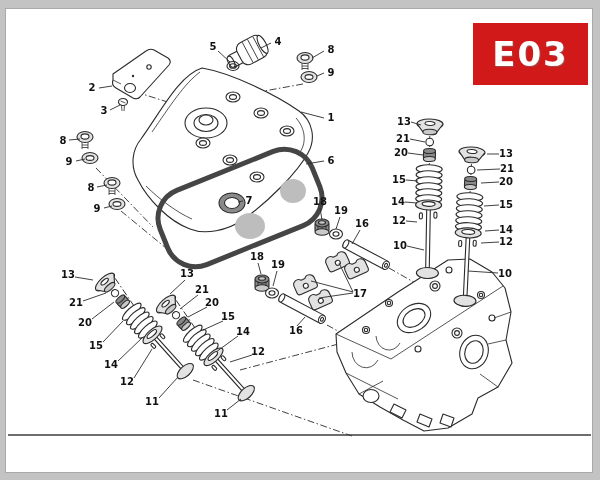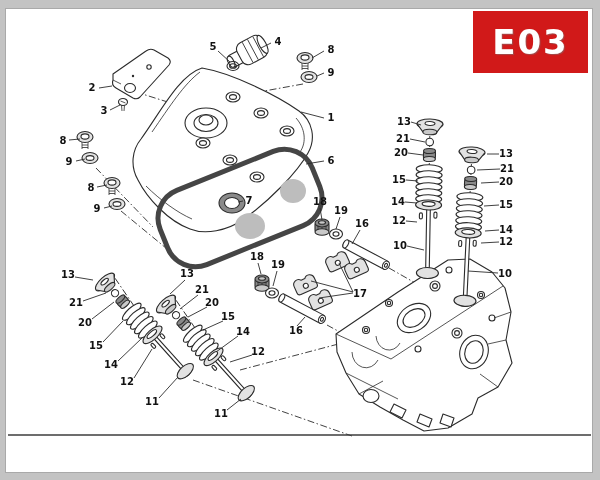--- a/index.html
+++ b/index.html
@@ -7,21 +7,21 @@
     width:600px;height:480px;position:relative;overflow:hidden;
     background:#c3c3c3;
     font-family:"DejaVu Sans","Liberation Sans",sans-serif;
   }
   .page{
     position:absolute;left:5px;top:8px;width:588px;height:465px;
     background:#ffffff;border:1px solid #a9a9a9;box-sizing:border-box;
   }
   svg.art{position:absolute;left:0;top:0;width:600px;height:480px;}
   .code-box{
-    position:absolute;left:473px;top:11px;width:115px;height:62px;
+    position:absolute;left:473px;top:23px;width:115px;height:62px;
     display:flex;align-items:center;justify-content:center;
     color:#ffffff;font-size:34px;font-weight:bold;letter-spacing:2px;
     text-shadow:1px 1px 1px rgba(120,120,120,.55);
   }
   
   .ln{stroke:#2b2b2b;stroke-width:1.1;fill:none;stroke-linejoin:round;stroke-linecap:round;}
   .pw{stroke:#2b2b2b;stroke-width:1.1;fill:#ffffff;stroke-linejoin:round;}
   .pl{stroke:#2b2b2b;stroke-width:1.1;fill:#e2e2e2;stroke-linejoin:round;}
   .pm{stroke:#2b2b2b;stroke-width:1.1;fill:#c9c9c9;stroke-linejoin:round;}
   .pd{stroke:#2b2b2b;stroke-width:1.1;fill:#8a8a8a;stroke-linejoin:round;}

